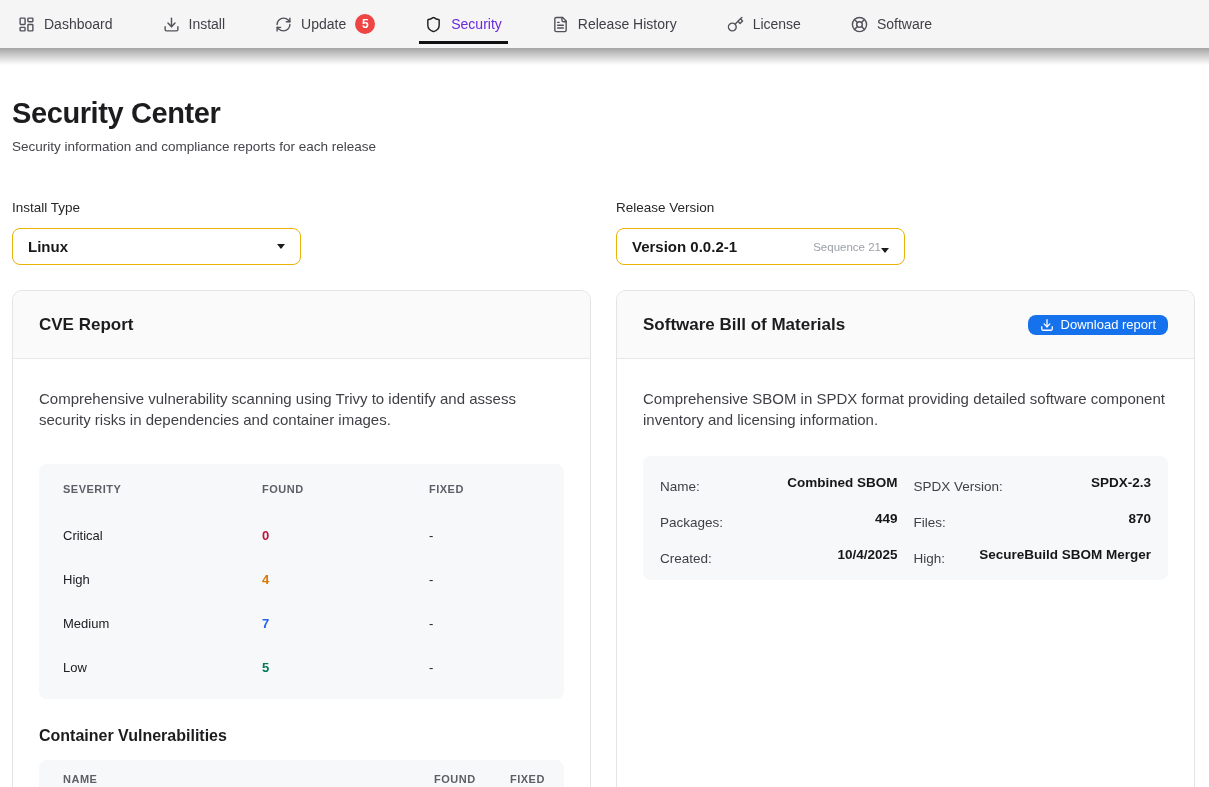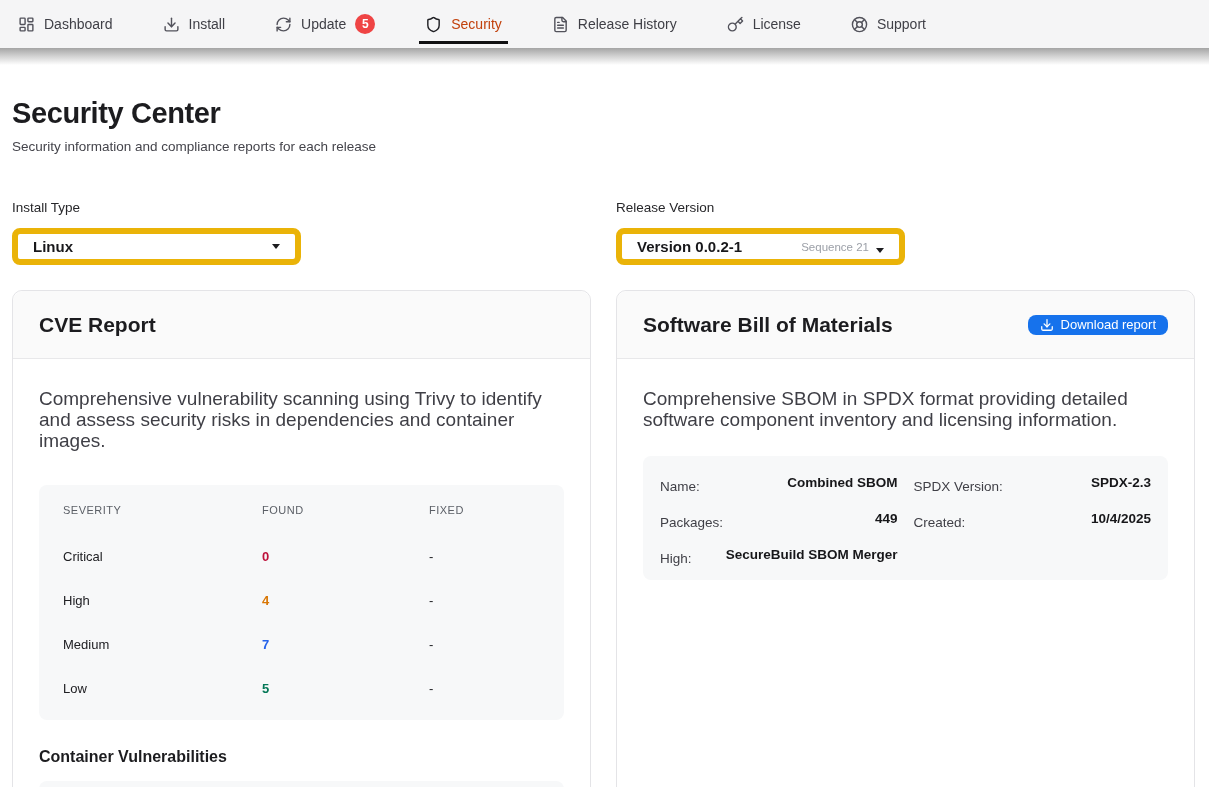--- a/index.html
+++ b/index.html
@@ -6,64 +6,64 @@
   html,body { width:1209px; height:787px; overflow:hidden; background:#fff;
     font-family:"Liberation Sans","DejaVu Sans",sans-serif; color:#18181b; }
 
   
   .topnav { height:48px; background:#f5f5f6; display:flex; align-items:stretch;
     padding-left:18px; gap:50px; }
   .nav-item { display:flex; align-items:center; gap:9px; font-size:14px;
     font-weight:500; color:#3f3f46; position:relative; cursor:pointer; }
   .nav-item svg { width:17px; height:17px; stroke:#52525b; fill:none;
     stroke-width:2; stroke-linecap:round; stroke-linejoin:round; }
-  .nav-item.active { color:#c2410c;justify-content:space-between; }
+  .nav-item.active { color:#6d28d9;justify-content:space-between; }
   .nav-item.active svg { stroke:#1f1f23; }
   .nav-item.active::after { content:""; position:absolute; left:-6px; right:-6px;
     bottom:4px; height:3px; background:#101012; }
   .nav-badge { min-width:20px; height:20px; border-radius:10px; color:#fff;
     font-size:12px; font-weight:600; display:flex; align-items:center;
     justify-content:center; padding:0 6px; }
   .nav-shadow { height:17px; background:linear-gradient(180deg,#a5a5a5 0%,#cfcfcf 45%,#ffffff 100%); }
 
   
   main { padding:0 14px 0 12px; }
   h1.page-title { margin-top:31px; font-size:29px; line-height:34px;
     font-weight:700; letter-spacing:-0.4px; color:#1c1c1f; }
   .page-subtitle { margin-top:9px; font-size:13.5px; color:#44444b; }
 
   
   .filters { margin-top:46px; display:grid; grid-template-columns:1fr 1fr; gap:25px; }
   .filter-label { font-size:13.5px; font-weight:500; color:#27272a; display:block; }
   .select { margin-top:13px; width:289px; height:37px; background:#fff;
-    border:6px solid #eab308; border-radius:8px; display:flex; align-items:center;
+    border:1px solid #eab308; border-radius:8px; display:flex; align-items:center;
     justify-content:space-between; padding:0 15px; cursor:pointer; }
   .select-value { font-size:15px; font-weight:700; color:#18181b; }
   .caret { width:0; height:0; border-left:4.5px solid transparent;
     border-right:4.5px solid transparent; border-top:5.5px solid #1c1c1f; }
-  .select-right { display:flex; align-items:flex-end; gap:7px; }
+  .select-right { display:flex; align-items:flex-end; gap:0; }
   .seq-label { font-size:11.5px; color:#9ca0a8; }
 
   
   .cards { margin-top:25px; display:grid; grid-template-columns:1fr 1fr; gap:25px; }
   .card { border:1px solid #e4e4e7; border-radius:10px; background:#fff;
     height:540px; overflow:hidden; }
   .card-header { height:68px; background:#fafafa; border-bottom:1px solid #e8e8ea;
     border-radius:10px 10px 0 0; display:flex; align-items:center;
     justify-content:space-between; padding:0 26px; }
-  .card-title { font-size:21px; font-weight:600; color:#1c1c1f; }
+  .card-title { font-size:17px; font-weight:600; color:#1c1c1f; }
   .card-body { padding:29px 26px; }
-  .card-desc { font-size:19px; line-height:21px; color:#3f3f46; max-width:525px; }
+  .card-desc { font-size:15px; line-height:21px; color:#3f3f46; max-width:525px; }
 
   
   .sev-table { margin-top:34px; background:#f7f8f9; border-radius:8px;
     padding:0 24px 10px 24px; }
   .sev-head, .sev-row { display:grid; grid-template-columns:199px 167px 1fr;
     align-items:center; }
-  .sev-head { height:49px; font-size:11px; font-weight:400; letter-spacing:0.5px;
+  .sev-head { height:49px; font-size:11px; font-weight:700; letter-spacing:0.5px;
     color:#5b5f66; }
   .sev-row { height:44px; font-size:13px; color:#202024; }
   .sev-found { font-weight:600; }
 
   
   .cv-title { margin-top:28px; font-size:16px; font-weight:600; color:#1c1c1f; }
   .cv-head { margin-top:15px; height:37px; background:#f7f8f9;
     border-radius:8px 8px 0 0; display:grid; grid-template-columns:1fr 76px 44px;
     align-items:center; padding:0 10px 0 24px; font-size:11px; font-weight:600;
     letter-spacing:0.5px; color:#5b5f66; }
@@ -136,21 +136,21 @@
   </div>
   <div class="nav-item">
     <svg viewBox="0 0 24 24">
         <circle cx="12" cy="12" r="10"></circle>
         <circle cx="12" cy="12" r="4"></circle>
         <line x1="4.93" y1="4.93" x2="9.17" y2="9.17"></line>
         <line x1="14.83" y1="14.83" x2="19.07" y2="19.07"></line>
         <line x1="14.83" y1="9.17" x2="19.07" y2="4.93"></line>
         <line x1="4.93" y1="19.07" x2="9.17" y2="14.83"></line>
       </svg>
-    <span>Support</span>
+    <span>Software</span>
   </div>
 </nav>
 <div class="nav-shadow"></div>
 
 <main>
   <h1 class="page-title">Security Center</h1>
   <p class="page-subtitle">Security information and compliance reports for each release</p>
 
   <div class="filters">
     <div>
@@ -239,20 +239,24 @@
           </div>
           <div class="info-cell">
             <span class="info-label">SPDX Version:</span>
             <span class="info-value">SPDX-2.3</span>
           </div>
           <div class="info-cell">
             <span class="info-label">Packages:</span>
             <span class="info-value">449</span>
           </div>
           <div class="info-cell">
+            <span class="info-label">Files:</span>
+            <span class="info-value">870</span>
+          </div>
+          <div class="info-cell">
             <span class="info-label">Created:</span>
             <span class="info-value">10/4/2025</span>
           </div>
           <div class="info-cell">
             <span class="info-label">High:</span>
             <span class="info-value">SecureBuild SBOM Merger</span>
           </div>
         </div>
       </div>
     </section>

